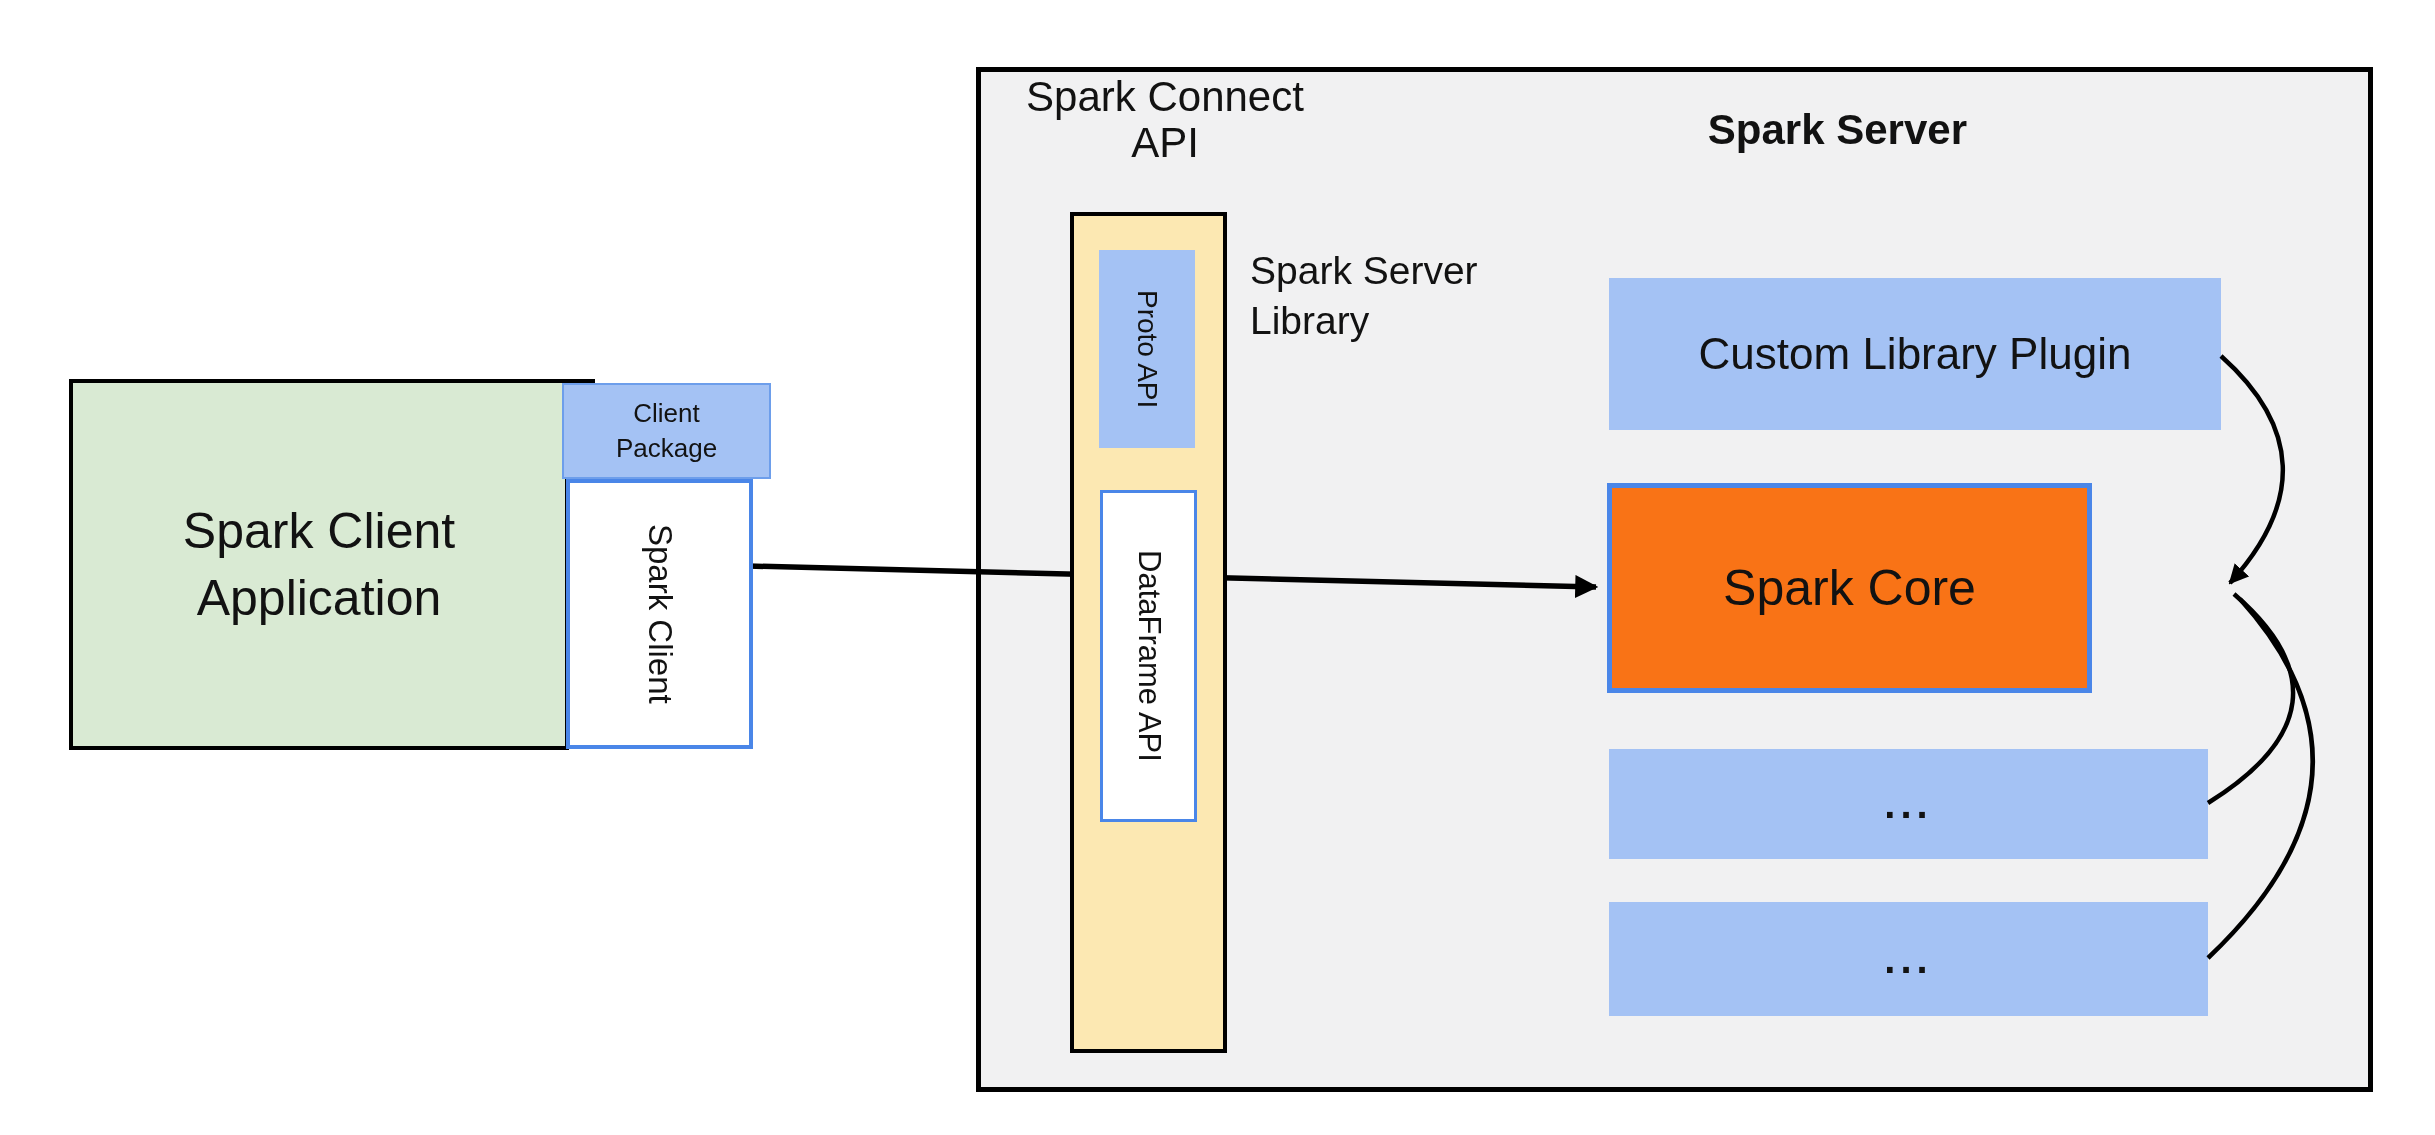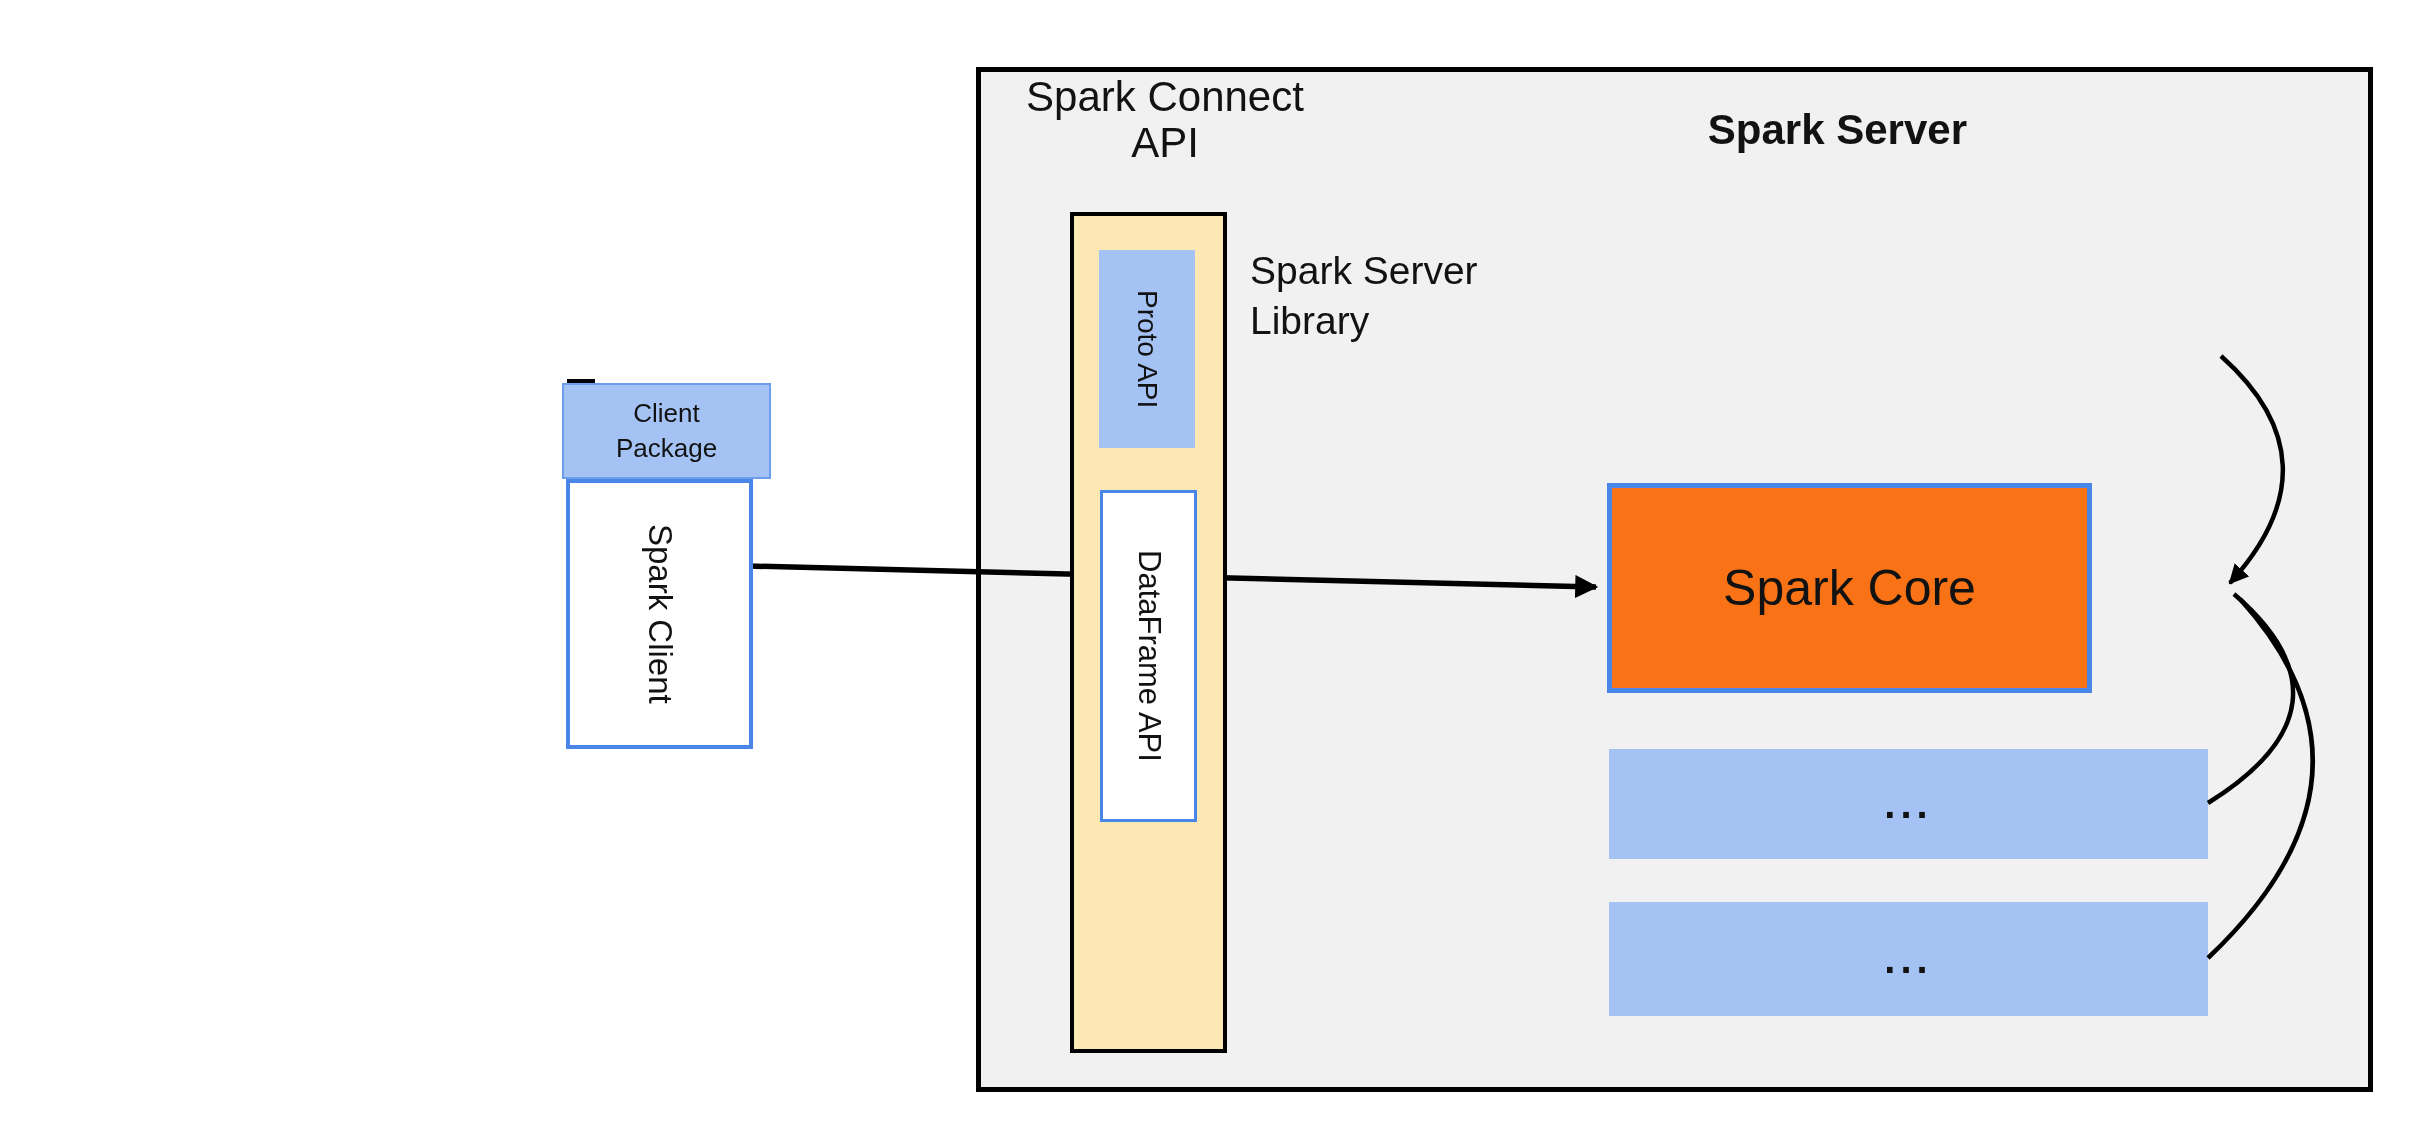--- a/index.html
+++ b/index.html
@@ -146,20 +146,23 @@
 
   <div class="abs server-box"></div>
 
   <div class="abs connect-api-label">
     <span style="display:block">Spark Connect</span>
     <span style="display:block">API</span>
   </div>
   <div class="abs server-title">Spark Server</div>
   <div class="abs server-library-label">Spark Server Library</div>
 
+  <div class="abs green-box">
+    <div class="label">Spark Client Application</div>
+  </div>
 
   <div class="abs client-package">
     <div class="label">Client Package</div>
   </div>
   <div class="abs spark-client-box">
     <div class="label vtext">Spark Client</div>
   </div>
 
   <svg class="abs arrow-under" width="2435" height="1135" viewBox="0 0 2435 1135">
     <defs>
@@ -174,20 +177,23 @@
   </svg>
 
   <div class="abs api-column"></div>
   <div class="abs proto-api-box">
     <div class="label vtext">Proto API</div>
   </div>
   <div class="abs dataframe-api-box">
     <div class="label vtext">DataFrame API</div>
   </div>
 
+  <div class="abs plugin-box">
+    <span>Custom Library Plugin</span>
+  </div>
   <div class="abs core-box">
     <span>Spark Core</span>
   </div>
   <div class="abs dots-box-1">
     <span class="dots">...</span>
   </div>
   <div class="abs dots-box-2">
     <span class="dots">...</span>
   </div>
 

